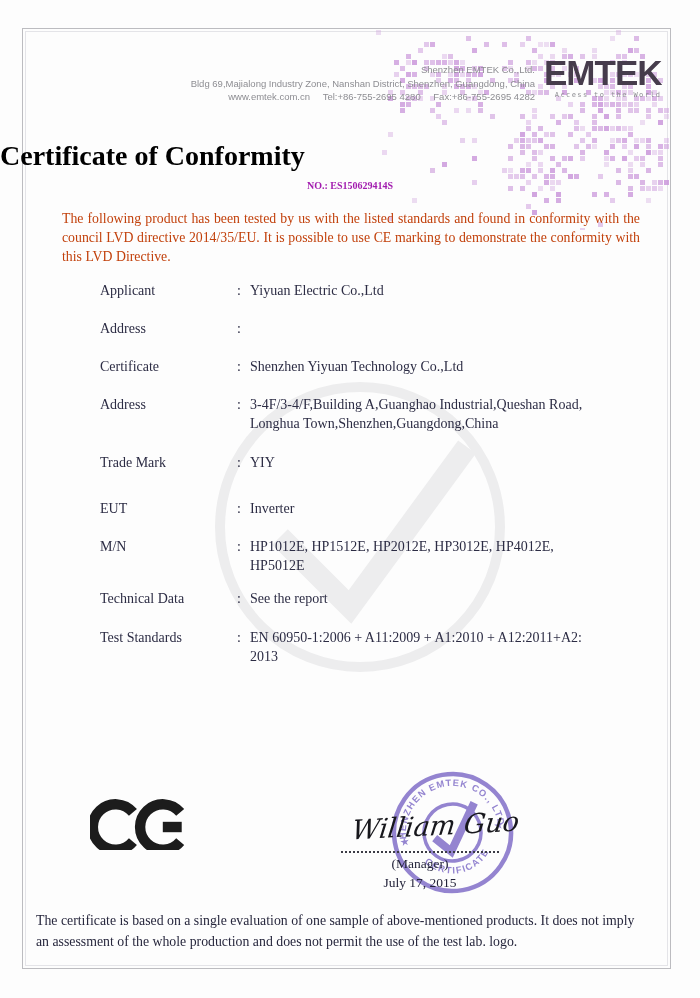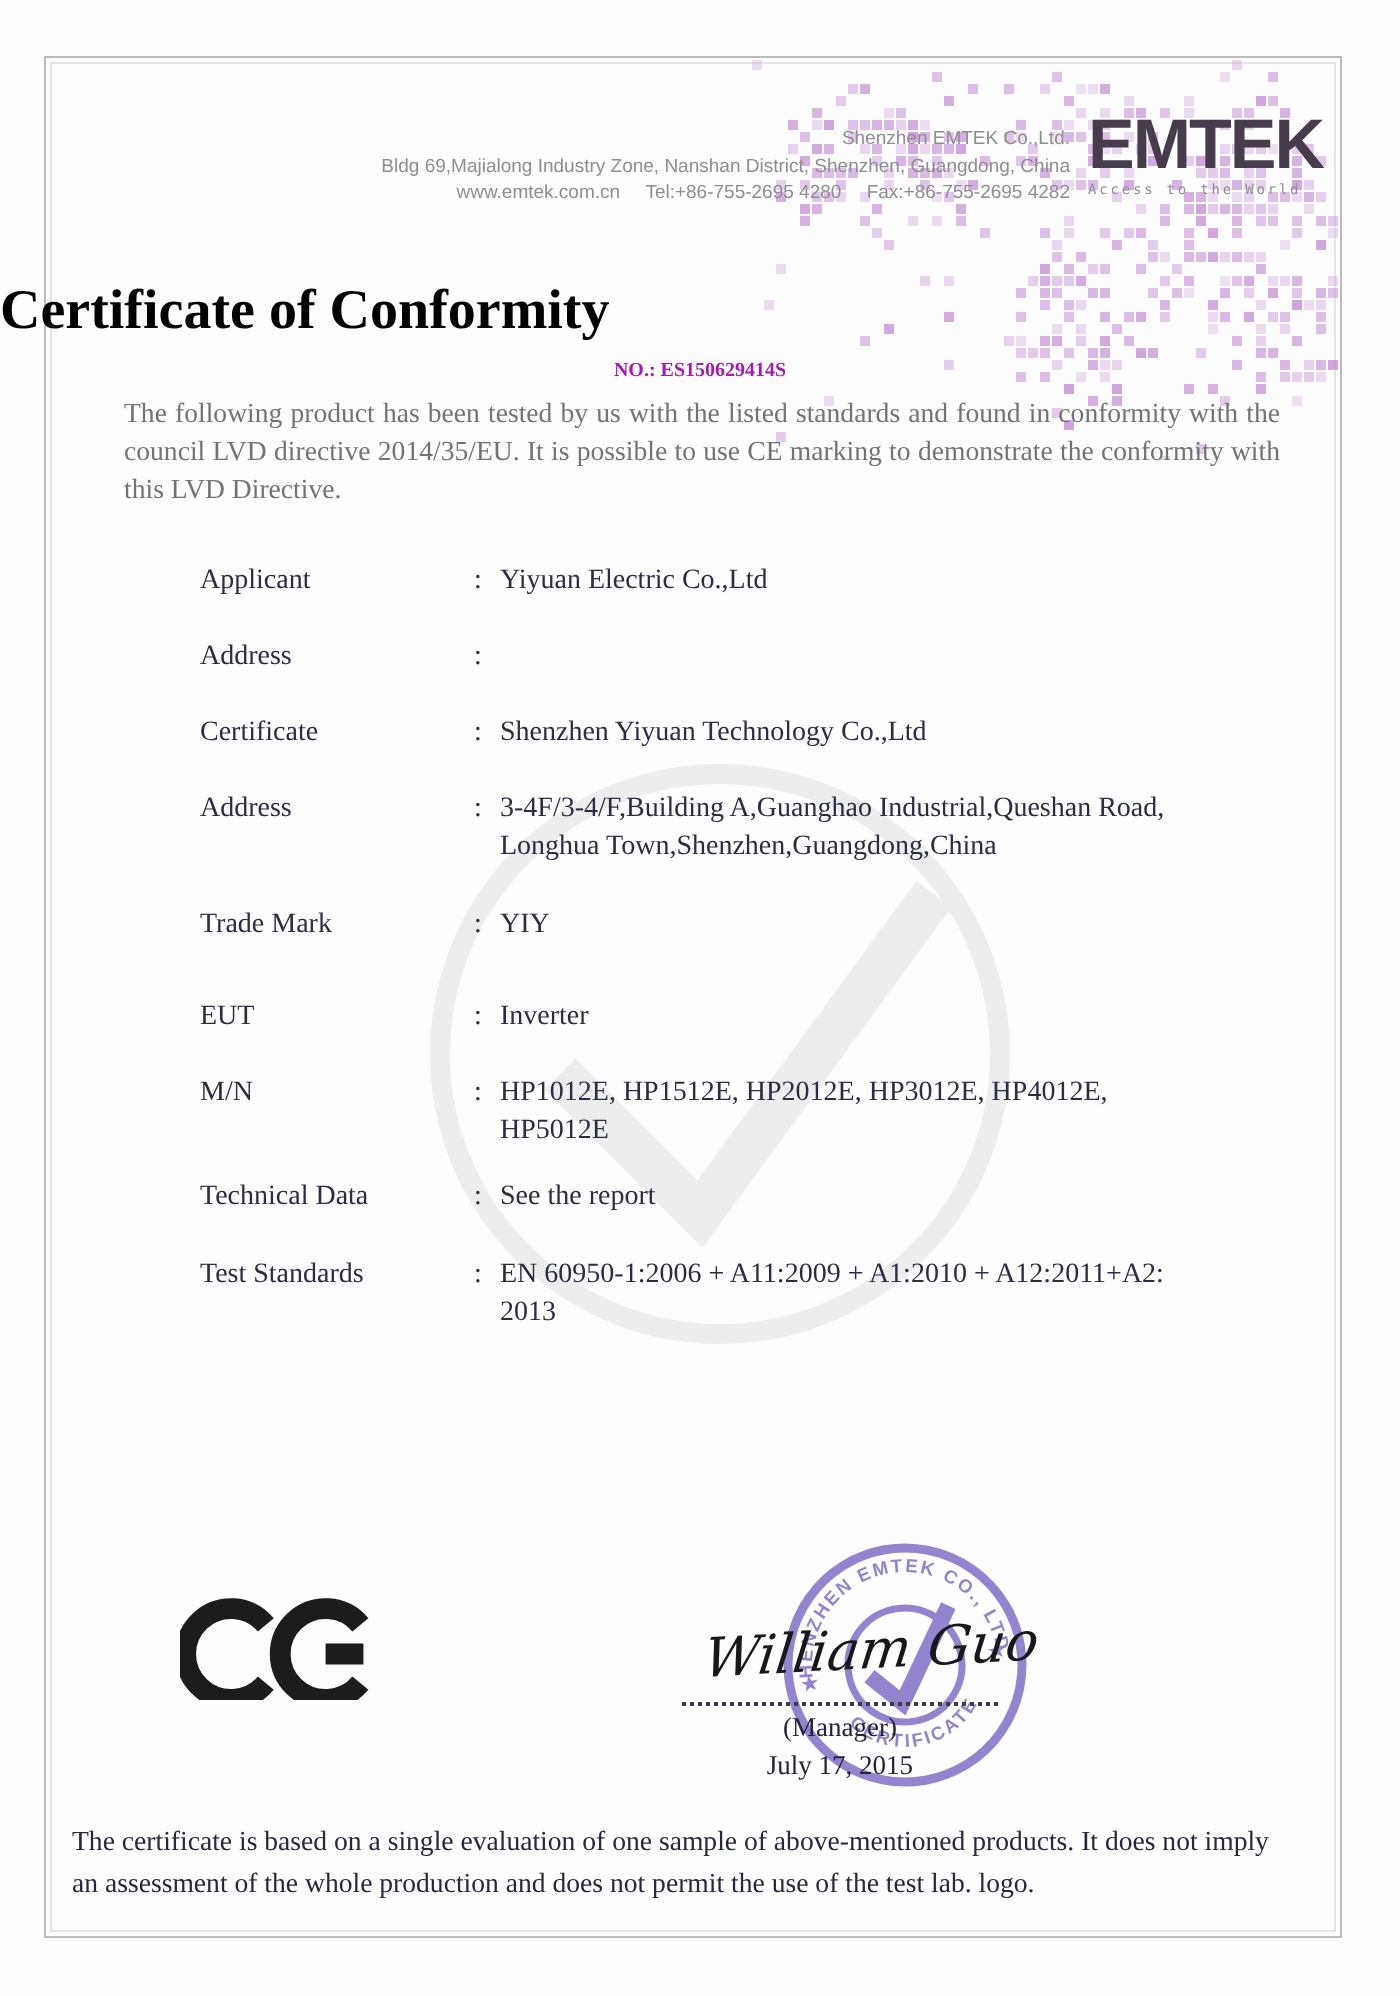--- a/index.html
+++ b/index.html
@@ -15,37 +15,37 @@
   .worldmap{position:absolute;left:376px;top:30px;z-index:0;}
   .watermark{position:absolute;left:205px;top:372px;z-index:0;}
 
   .hdr{
     position:absolute;top:63px;right:165px;text-align:right;z-index:1;
     font-family:"Liberation Sans","DejaVu Sans",sans-serif;
     font-size:9.5px;line-height:13.5px;color:#8d8d92;
   }
   .hdr .gap{margin-left:10px;}
 
-  .logo{position:absolute;left:544px;top:56px;z-index:1;text-align:left;}
+  .logo{position:absolute;left:544px;top:56px;z-index:1;text-align:right;}
   .logo-text{
     font-family:"Liberation Sans","DejaVu Sans",sans-serif;font-weight:bold;
     font-size:35px;line-height:33px;letter-spacing:-1px;color:#463c4c;
   }
   .logo-tagline{
     font-family:"DejaVu Sans Mono",monospace;font-size:7px;letter-spacing:1.4px;
     color:#8d8d92;margin-top:2px;white-space:nowrap;
   }
 
   .title{position:absolute;left:0;width:700px;top:140px;
     font-size:28px;font-weight:bold;color:#000000;z-index:1;}
   .certno{position:absolute;left:0;width:700px;top:180px;text-align:center;
     font-size:10px;font-weight:bold;color:#a21caf;z-index:1;}
 
-  .intro{position:absolute;left:62px;top:197px;width:578px;z-index:1;
-    font-size:13.8px;line-height:19px;text-align:justify;color:#737373;}
+  .intro{position:absolute;left:62px;top:209px;width:578px;z-index:1;
+    font-size:13.8px;line-height:19px;text-align:justify;color:#c2410c;}
 
   .fields{position:absolute;left:100px;top:281px;width:545px;z-index:1;
     font-size:14px;line-height:19px;color:#2c2c44;}
   .frow{display:flex;align-items:flex-start;}
   .f-label{width:137px;flex:none;}
   .f-colon{width:13px;flex:none;}
   .f-value{flex:0 1 auto;}
   .mt19{margin-top:19px}.mt20{margin-top:20px}.mt27{margin-top:27px}.mt29{margin-top:14px}
   .w365{max-width:365px}.w372{max-width:372px}.w335{max-width:335px}.w340{max-width:340px}
 

